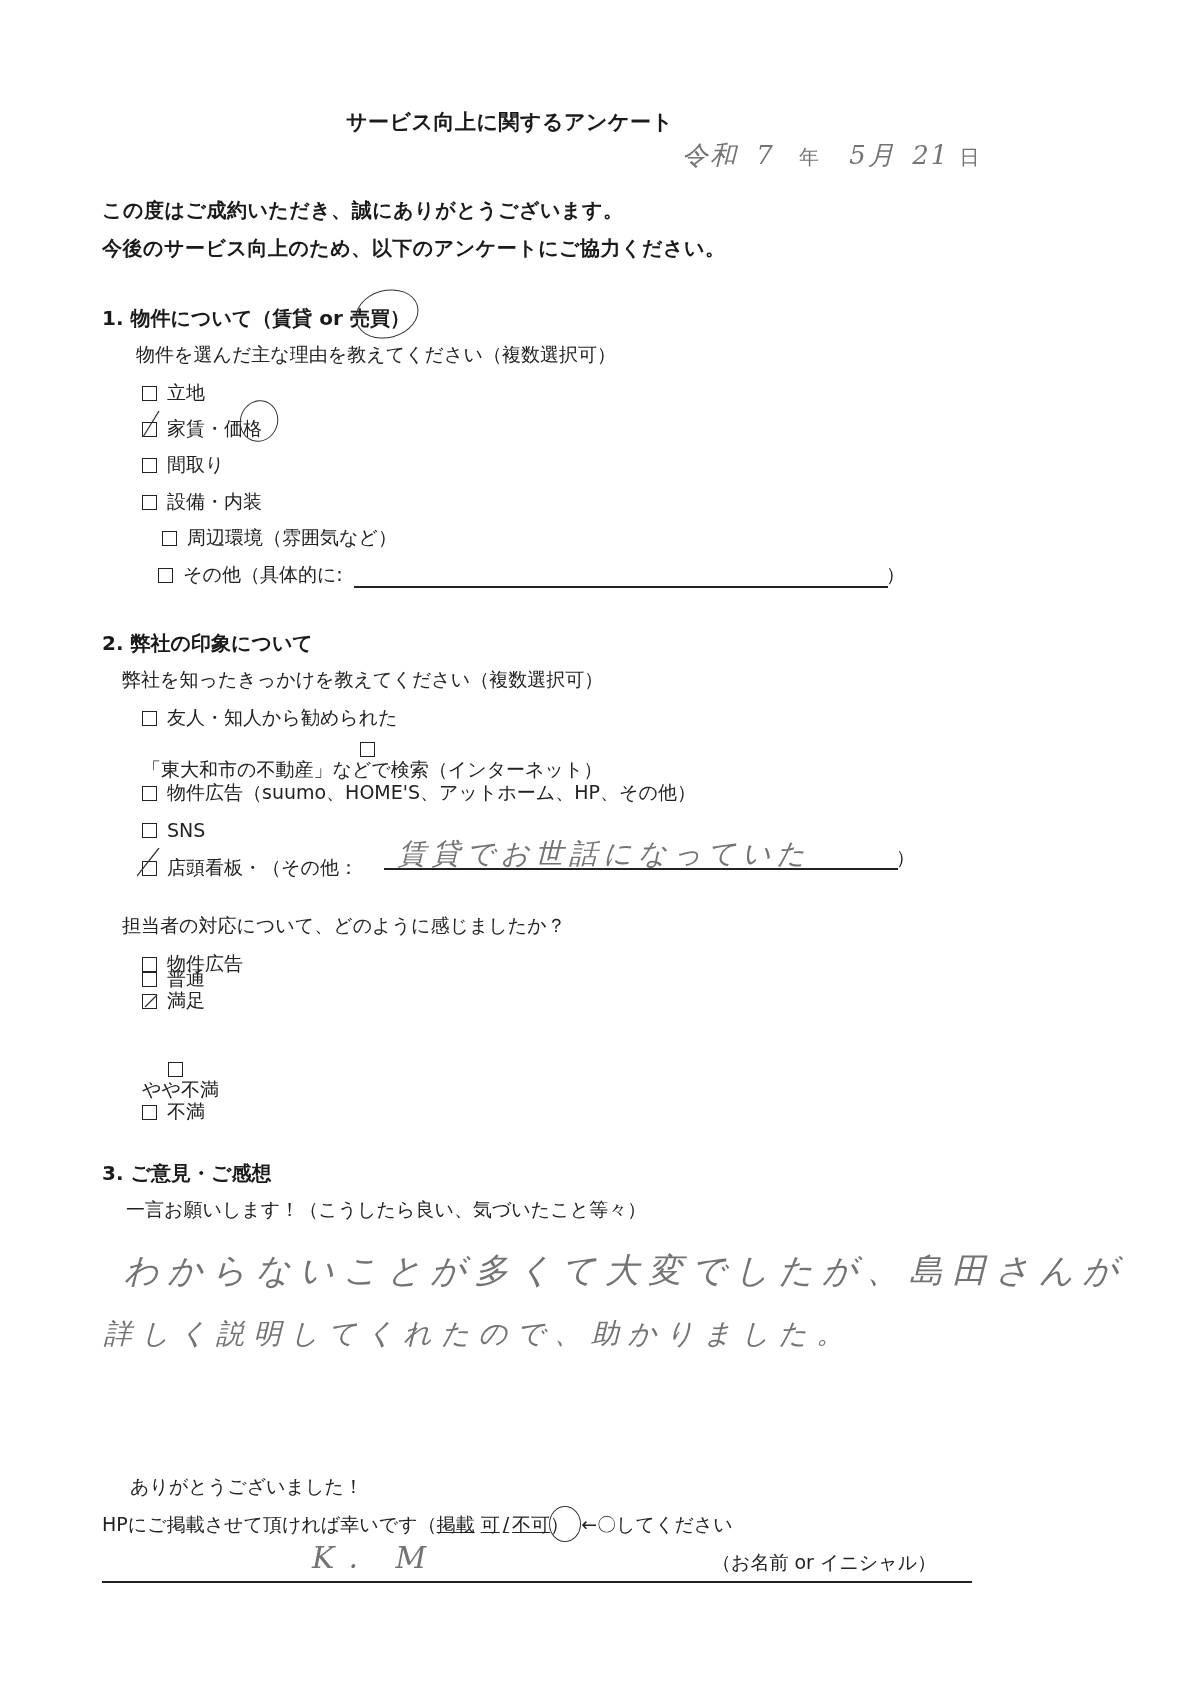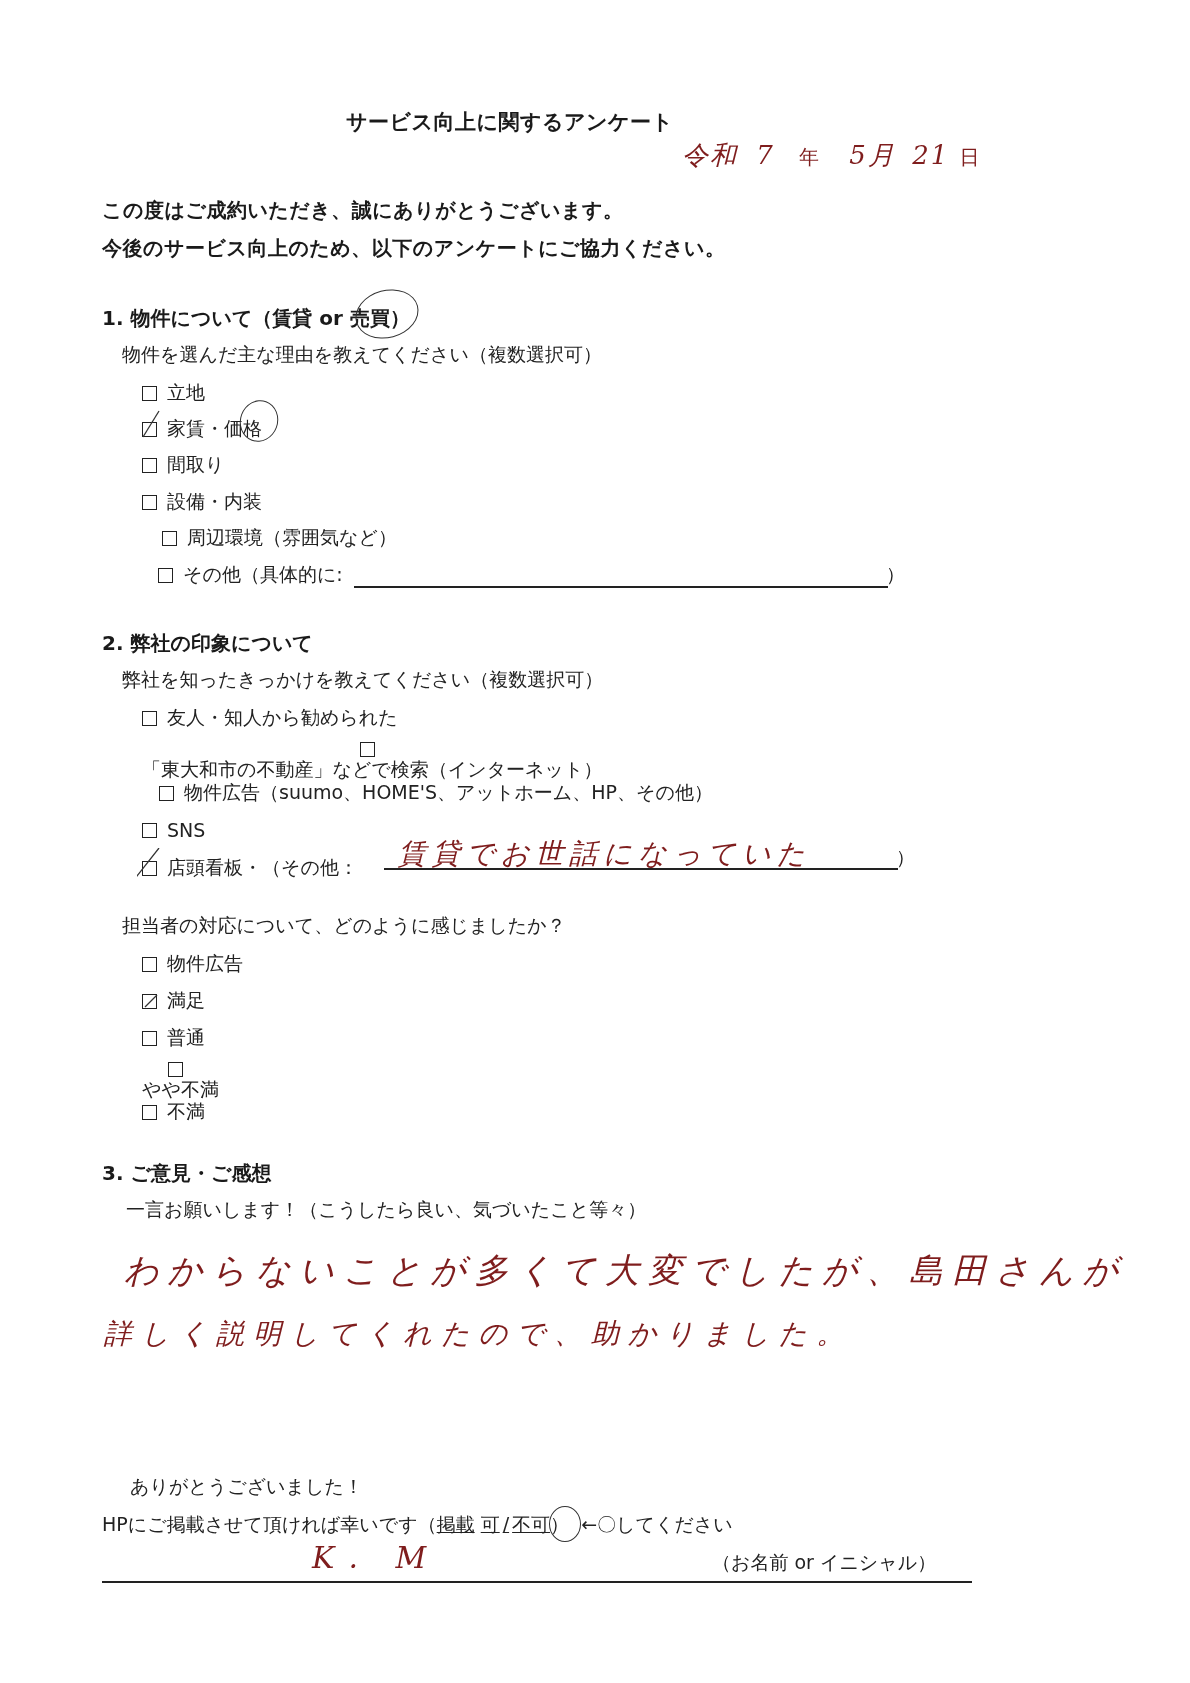--- a/index.html
+++ b/index.html
@@ -12,21 +12,21 @@
     .intro { font-size: 20px; font-weight: bold; letter-spacing: 0.5px; }
     .sec-head { font-size: 20px; font-weight: bold; }
     .q { font-size: 19px; color: #222; }
     .opt { font-size: 19px; color: #222; display: flex; align-items: center; }
     .box {
       width: 13px; height: 13px; border: 1.6px solid #222; margin-right: 10px;
       position: relative; flex: 0 0 auto; background: #fff;
     }
     .hand {
       font-family: "DejaVu Serif", "Liberation Serif", serif;
-      color: #7f1d1d; font-weight: normal; font-style: italic;
+      color: #737373; font-weight: normal; font-style: italic;
       letter-spacing: 6px;
     }
     .check {
       position: absolute; left: -6px; top: -14px; width: 26px; height: 30px;
       pointer-events: none;
     }
     .line { position: absolute; background: #222; height: 1.5px; }
     .circle-mark {
       position: absolute; border: 1.4px solid #333; border-radius: 50%;
       pointer-events: none;
@@ -47,21 +47,21 @@
 </div>
 
 <div class="abs intro" style="left:102px; top:197px;">この度はご成約いただき、誠にありがとうございます。</div>
 <div class="abs intro" style="left:102px; top:235px;">今後のサービス向上のため、以下のアンケートにご協力ください。</div>
 
 <div class="abs sec-head" style="left:102px; top:305px;">
   <span>1. 物件について（賃貸 or </span><span style="position:relative;">売買</span><span>）</span>
 </div>
 <div class="circle-mark" style="left:355px; top:290px; width:62px; height:46px; transform:rotate(-15deg);"></div>
 
-<div class="abs q" style="left:122px; top:342px;">物件を選んだ主な理由を教えてください（複数選択可）</div>
+<div class="abs q" style="left:136px; top:342px;">物件を選んだ主な理由を教えてください（複数選択可）</div>
 
 <div class="abs opt" style="left:142px; top:380px;">
   <span class="box"></span>
   <span>立地</span>
 </div>
 <div class="abs opt" style="left:142px; top:416px;">
   <span class="box">
     <svg class="check" viewBox="0 0 26 30">
         <path d="M6 28 L22 2" stroke="#333" stroke-width="1.3" fill="none"></path>
       </svg>
@@ -93,21 +93,21 @@
 <div class="abs q" style="left:122px; top:667px;">弊社を知ったきっかけを教えてください（複数選択可）</div>
 
 <div class="abs opt" style="left:142px; top:705px;">
   <span class="box"></span>
   <span>友人・知人から勧められた</span>
 </div>
 <div class="abs opt" style="left:142px; top:742px;flex-direction:column;">
   <span class="box"></span>
   <span>「東大和市の不動産」などで検索（インターネット）</span>
 </div>
-<div class="abs opt" style="left:159px; top:780px;">
+<div class="abs opt" style="left:142px; top:780px;">
   <span class="box"></span>
   <span>物件広告（suumo、HOME'S、アットホーム、HP、その他）</span>
 </div>
 <div class="abs opt" style="left:142px; top:819px;text-align:center;">
   <span class="box"></span>
   <span>SNS</span>
 </div>
 <div class="abs opt" style="left:142px; top:855px;">
   <span class="box">
     <svg class="check" viewBox="0 0 26 30">
@@ -127,21 +127,21 @@
   <span>物件広告</span>
 </div>
 <div class="abs opt" style="left:142px; top:988px;">
   <span class="box">
     <svg class="check" viewBox="0 0 26 30">
         <path d="M8 26 L20 14" stroke="#333" stroke-width="1.3" fill="none"></path>
       </svg>
   </span>
   <span>満足</span>
 </div>
-<div class="abs opt" style="left:142px; top:1025px;">
+<div class="abs opt" style="left:142px; top:966px;">
   <span class="box"></span>
   <span>普通</span>
 </div>
 <div class="abs opt" style="left:142px; top:1062px;flex-direction:column;">
   <span class="box"></span>
   <span>やや不満</span>
 </div>
 <div class="abs opt" style="left:142px; top:1099px;">
   <span class="box"></span>
   <span>不満</span>

